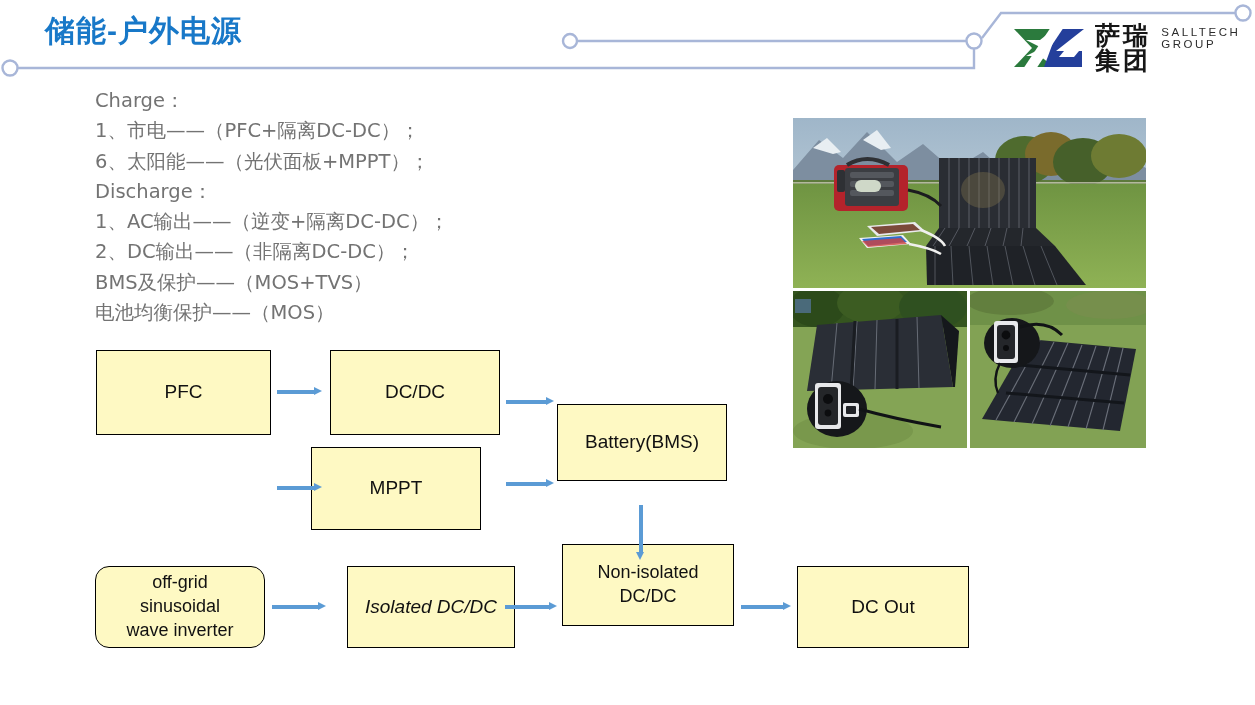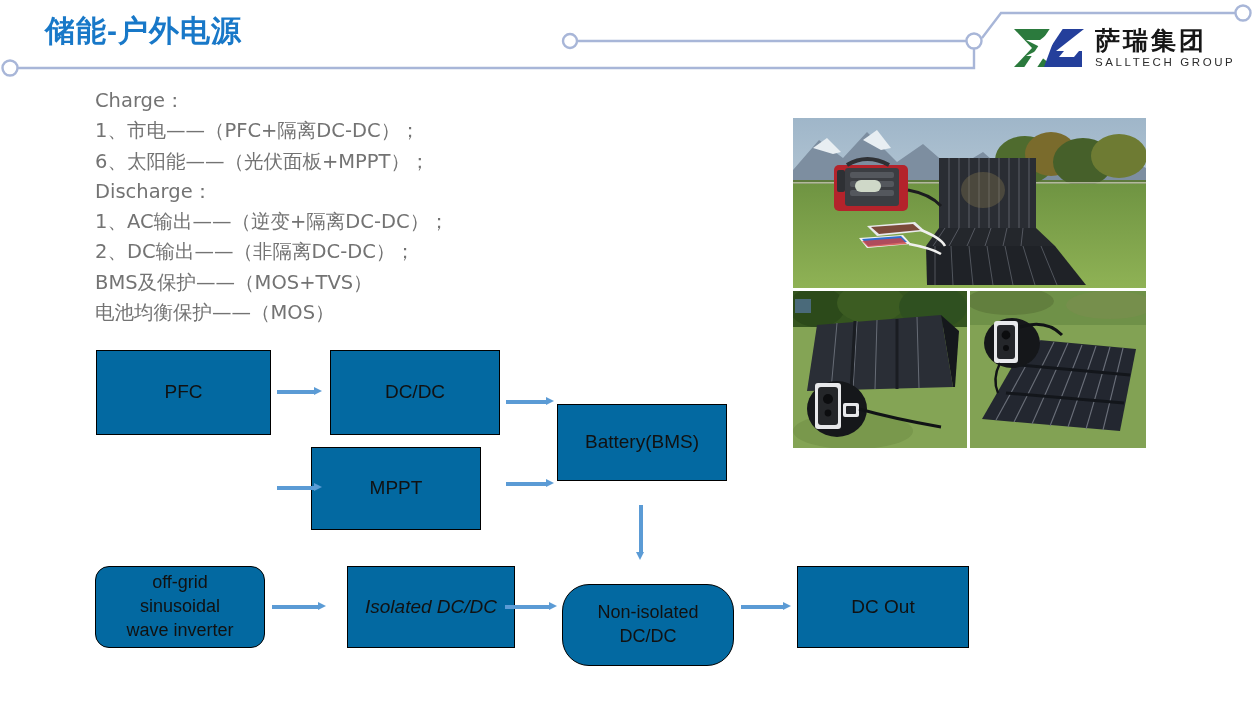--- a/index.html
+++ b/index.html
@@ -17,35 +17,35 @@
   .title{
     position:absolute;left:45px;top:11px;
     font-size:30px;font-weight:bold;color:#1878c8;
     letter-spacing:1px;white-space:nowrap;
     font-family:"Liberation Sans","DejaVu Sans",sans-serif;
   }
 
   
   .logo{position:absolute;left:1012px;top:24px;width:232px;height:48px;display:flex;align-items:center;gap:9px;}
   .logo-mark{width:74px;height:42px;flex:none;}
-  .logo-text{display:flex;flex-direction:column;justify-content:space-between;line-height:1;}
+  .logo-text{display:flex;flex-direction:row;justify-content:space-between;line-height:1;}
   .logo-cn{font-size:25px;font-weight:bold;color:#161616;letter-spacing:3px;font-family:"DejaVu Sans","Liberation Sans",sans-serif;}
   .logo-en{font-size:11.5px;color:#2c2c2c;letter-spacing:2.6px;margin-top:4px;font-family:"Liberation Sans","DejaVu Sans",sans-serif;}
 
   
   .bodytext{position:absolute;left:95px;top:86px;width:640px;}
   .bodytext div{
     font-size:19.5px;color:#737373;line-height:30.3px;white-space:nowrap;
     font-family:"DejaVu Sans","Liberation Sans",sans-serif;
   }
 
   
   .flow{position:absolute;left:0;top:0;width:1255px;height:705px;}
   .node{
-    position:absolute;border:1.4px solid #000;background:#0369a1;
+    position:absolute;border:1.4px solid #000;background:#fef9c3;
     display:flex;align-items:center;justify-content:center;text-align:center;
     font-size:19px;color:#111;line-height:1.2;
     font-family:"Liberation Sans","DejaVu Sans",sans-serif;
   }
   .node.multiline{font-size:18px;line-height:1.32;}
   .arrow-h{position:absolute;height:9px;}
   .arrow-h .shaft{position:absolute;left:0;top:2.5px;height:4.5px;background:#5b9bd5;}
   .arrow-h .head{
     position:absolute;top:0;width:0;height:0;
     border-top:4.6px solid transparent;border-bottom:4.6px solid transparent;
@@ -125,21 +125,21 @@
       </div>
       <div class="node" style="left: 557px; top: 404px; width: 168px; height: 75px; border-color: rgb(0, 0, 0);">
         <span>Battery(BMS)</span>
       </div>
       <div class="node multiline" style="left: 95px; top: 566px; width: 168px; height: 80px; border-color: rgb(0, 0, 0); border-radius: 14px;">
         <span>off-grid<br>sinusoidal<br>wave inverter</span>
       </div>
       <div class="node" style="left: 347px; top: 566px; width: 166px; height: 80px; border-color: rgb(0, 0, 0); font-style: italic;">
         <span>Isolated DC/DC</span>
       </div>
-      <div class="node multiline" style="left: 562px; top: 584px; width: 170px; height: 80px; border-color: rgb(0, 0, 0); border-radius: 27px;">
+      <div class="node multiline" style="left: 562px; top: 544px; width: 170px; height: 80px; border-color: rgb(0, 0, 0);">
         <span>Non-isolated<br>DC/DC</span>
       </div>
       <div class="node" style="left: 797px; top: 566px; width: 170px; height: 80px; border-color: rgb(0, 0, 0); text-align: right;">
         <span>DC Out</span>
       </div>
       <div class="arrow-h" style="left: 277px; top: 387px; width: 45px;">
         <div class="shaft" style="background: rgb(91, 155, 213); width: 38px;"></div>
         <div class="head" style="left: 37px; border-left-color: rgb(91, 155, 213);"></div>
       </div>
       <div class="arrow-h" style="left: 506px; top: 397px; width: 48px;">

